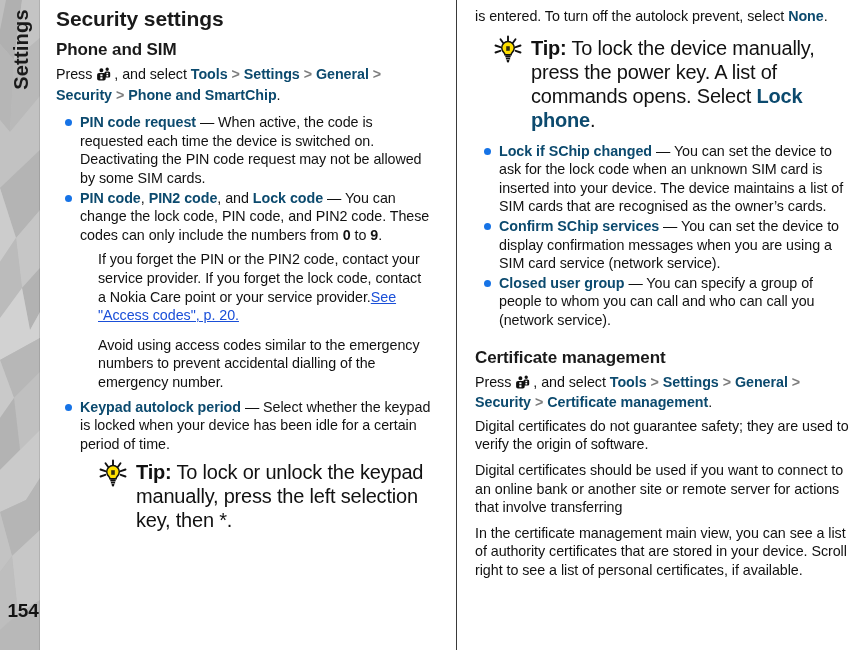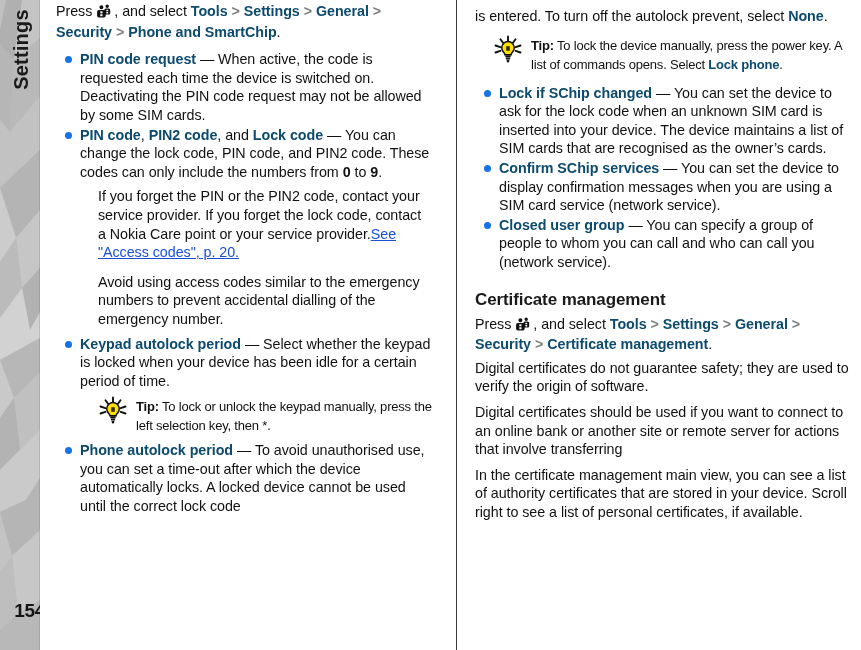--- a/index.html
+++ b/index.html
@@ -46,21 +46,21 @@
     font-weight: bold;
     color: #1a1a1a;
     letter-spacing: 0.2px;
     white-space: nowrap;
   }
   .sidebar-pagenum {
     position: absolute;
     left: 0;
     bottom: 28px;
     width: 44px;
-    text-align: right;
+    text-align: center;
     padding-left: 1px;
     font-size: 19px;
     font-weight: bold;
     color: #141414;
     letter-spacing: -0.3px;
   }
   .sidebar-edge {
     position: absolute;
     right: 0; top: 0;
     width: 1px; height: 650px;
@@ -176,22 +176,22 @@
     margin: 4px 0 2px 0;
   }
   .tip .tip-icon {
     position: absolute;
     left: 16px;
     top: 2px;
     width: 34px;
     height: 30px;
   }
   .tip .tip-text {
-    font-size: 13px;
-    line-height: 19px;
+    font-size: 20px;
+    line-height: 24px;
     color: #111111;
     letter-spacing: -0.2px;
   }
   .tip .tip-label {
     font-weight: bold;
     color: #111111;
   }
 </style>
 </head>
 <body>
@@ -227,21 +227,23 @@
     <div class="sidebar-label">Settings</div>
     <div class="sidebar-pagenum">154</div>
     <div class="sidebar-edge"></div>
   </div>
 
   <div class="content">
     <div class="col-divider"></div>
 
     <div class="col col-left">
 
-
+      <h1 class="title">Security settings</h1>
+
+      <h2 class="subtitle">Phone and SIM</h2>
 
       <p class="para tight"><span>Press</span><span style="display:inline-block;vertical-align:-2px;margin:0 3px 0 5px;"><svg width="14" height="14" viewBox="0 0 14 14">
               <path d="M4.4 1.2a2.0 2.0 0 1 1 0 4.0 2.0 2.0 0 0 1 0-4.0z" fill="#111"></path>
               <path d="M2.0 6.0h4.8c1.1 0 1.9.9 1.9 2.0v3.4c0 1.1-.8 2.0-1.9 2.0H2.0c-1.1 0-1.9-.9-1.9-2.0V8.0c0-1.1.8-2.0 1.9-2.0z" fill="#111"></path>
               <path d="M3.3 7.3h2.2v2.0H3.3z" fill="#fff"></path>
               <path d="M3.3 10.2h2.2v2.0H3.3z" fill="#fff"></path>
               <path d="M10.2 0.6a1.7 1.7 0 1 1 0 3.4 1.7 1.7 0 0 1 0-3.4z" fill="#111"></path>
               <path d="M9.0 4.6h2.6c.9 0 1.6.8 1.6 1.7v2.6c0 .9-.7 1.7-1.6 1.7H9.0c-.9 0-1.6-.8-1.6-1.7V6.3c0-.9.7-1.7 1.6-1.7z" fill="#111"></path>
               <path d="M9.4 5.8h1.8v1.5H9.4z" fill="#fff"></path>
               <path d="M9.4 8.0h1.8v1.5H9.4z" fill="#fff"></path>
@@ -290,23 +292,20 @@
                 <rect x="14.3" y="20.3" width="5.4" height="2.0" fill="#111111"></rect>
                 <rect x="14.9" y="22.6" width="4.2" height="1.9" fill="#111111"></rect>
                 <path d="M15.6 24.9h2.8c0 1.6-.7 2.6-1.4 2.6s-1.4-1.0-1.4-2.6z" fill="#111111"></path>
                 <path d="M15.2 11.2h3.6v4.6h-3.6z" fill="#111111" opacity="0.85"></path>
               </svg>
             </span>
             <span class="tip-text"><span class="tip-label">Tip:</span><span> To lock or unlock the keypad manually, press the left selection key, then *.</span></span>
           </div>
         </li>
 
-        <li>
-          <span class="bullet"></span><span class="ui">Phone autolock period</span><span> — </span><span>To avoid unauthorised use, you can set a time-out after which the device automatically locks. A locked device cannot be used until the correct lock code</span>
-        </li>
 
       </ul>
     </div>
 
     <div class="col col-right">
 
       <p class="para tight" style="padding-top:7px;"><span>is entered. To turn off the autolock prevent, select </span><span class="ui">None</span><span>.</span></p>
 
       <div class="tip">
         <span class="tip-icon">

